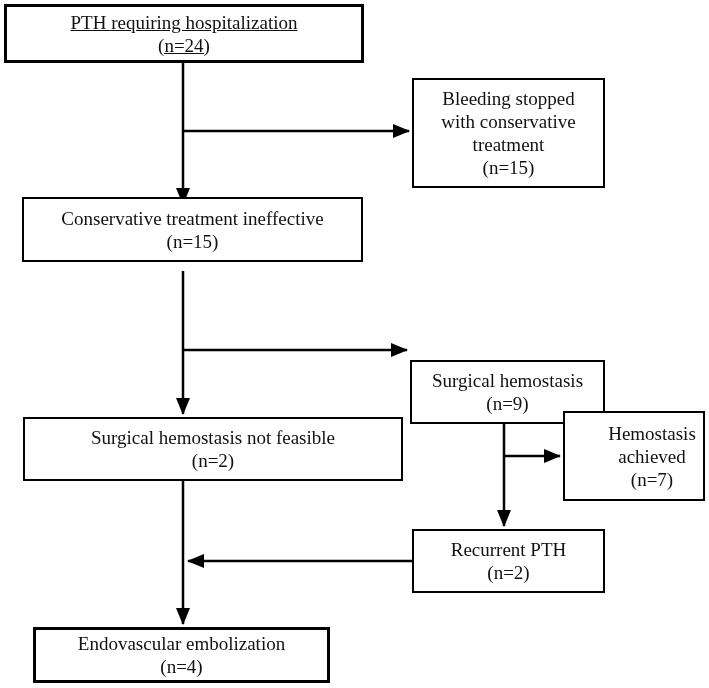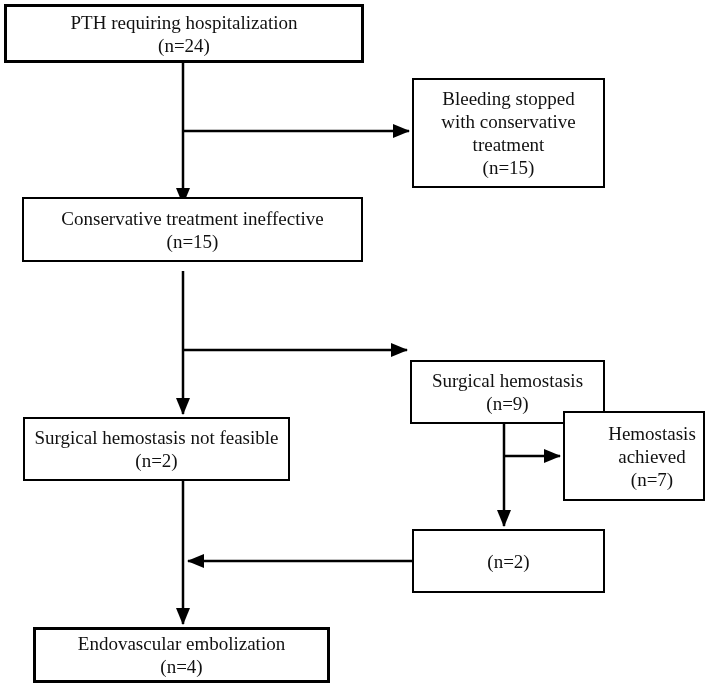--- a/index.html
+++ b/index.html
@@ -36,25 +36,25 @@
     flex-direction: column;
     align-items: center;
     justify-content: center;
     text-align: center;
     font-size: 19px;
     line-height: 23px;
     white-space: pre-line;
   }
   .box.thick { border-width: 3px; }
   
-  .b0 { left: 4px;   top: 4px;   width: 360px; height: 59px;  }
+  .b0 { left: 4px;   top: 4px;   width: 360px; height: 59px; text-decoration: underline;  }
   .b1 { left: 412px; top: 78px;  width: 193px; height: 110px; }
   .b2 { left: 22px;  top: 197px; width: 341px; height: 65px;  }
   .b3 { left: 410px; top: 316px; width: 195px; height: 64px; margin-top: 44px;  }
-  .b4 { left: 23px;  top: 417px; width: 267px; height: 64px;  }
+  .b4 { left: 23px;  top: 417px; width: 380px; height: 64px;  }
   .b5 { left: 563px; top: 411px; width: 142px; height: 90px; padding-left: 36px;  }
   .b6 { left: 412px; top: 529px; width: 193px; height: 64px;  }
   .b7 { left: 33px;  top: 627px; width: 297px; height: 56px;  }
 </style>
 </head>
 <body>
 
 <div class="figure">
 
   <svg class="connectors" viewBox="0 0 709 688" xmlns="http://www.w3.org/2000/svg">
@@ -108,20 +108,21 @@
     <span>(n=2)</span>
   </div>
 
   <div class="box b5">
     <span>Hemostasis
 achieved</span>
     <span>(n=7)</span>
   </div>
 
   <div class="box b6">
+    <span>Recurrent PTH</span>
     <span>(n=2)</span>
   </div>
 
   <div class="box b7 thick">
     <span>Endovascular embolization</span>
     <span>(n=4)</span>
   </div>
 
 </div>
 

